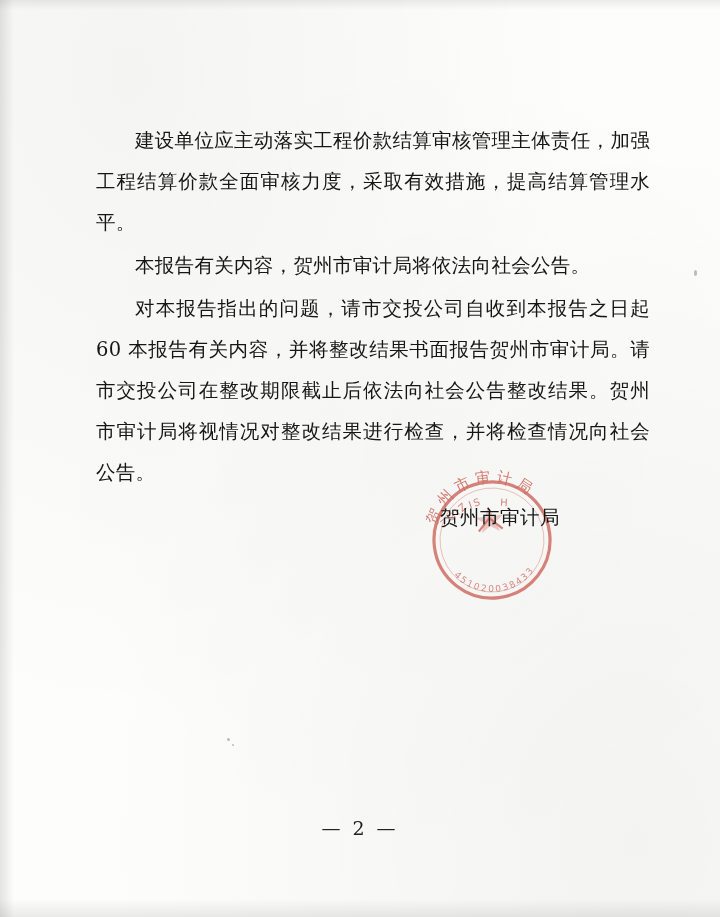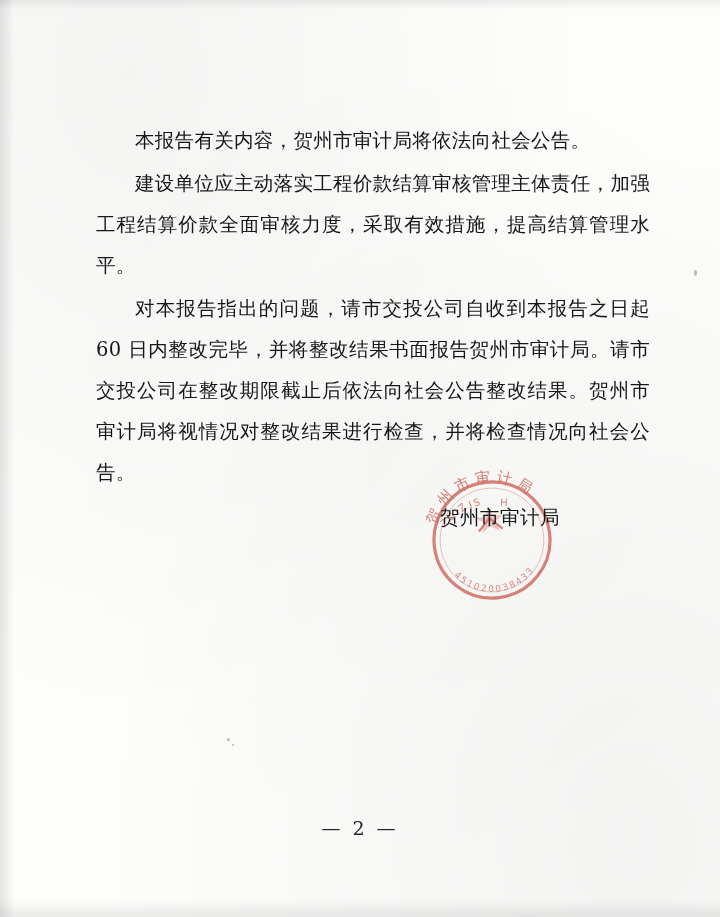--- a/index.html
+++ b/index.html
@@ -129,25 +129,25 @@
   <div class="scan-edge-bottom"></div>
 
   <div class="speck" style="left:694px; top:270px; width:3px; height:6px;"></div>
   <div class="speck" style="left:227px; top:738px; width:3px; height:3px;"></div>
   <div class="speck" style="left:232px; top:744px; width:2px; height:2px;"></div>
 
   <div class="content">
 
 
 
+    <p class="para indent">建设单位应主动落实工程价款结算审核管理主体责任，加强工程结算价款全面审核力度，采取有效措施，提高结算管理水平。</p>
+
     <p class="para indent">本报告有关内容，贺州市审计局将依法向社会公告。</p>
 
-    <p class="para indent">建设单位应主动落实工程价款结算审核管理主体责任，加强工程结算价款全面审核力度，采取有效措施，提高结算管理水平。</p>
-
-    <p class="para indent">对本报告指出的问题，请市交投公司自收到本报告之日起60 日内整改完毕，并将整改结果书面报告贺州市审计局。请市交投公司在整改期限截止后依法向社会公告整改结果。贺州市审计局将视情况对整改结果进行检查，并将检查情况向社会公告。</p>
+    <p class="para indent">对本报告指出的问题，请市交投公司自收到本报告之日起60 本报告有关内容，并将整改结果书面报告贺州市审计局。请市交投公司在整改期限截止后依法向社会公告整改结果。贺州市审计局将视情况对整改结果进行检查，并将检查情况向社会公告。</p>
 
     <div class="sign-block">
 
       <div class="seal">
         <svg width="160" height="160" viewBox="0 0 160 160" xmlns="http://www.w3.org/2000/svg">
           <defs>
             <path id="arcTop" d="M 22,80 A 58,58 0 0 1 138,80"></path>
             <path id="arcBottom" d="M 28,80 A 52,52 0 0 0 132,80"></path>
           </defs>
           <circle cx="80" cy="80" r="58" fill="none" stroke="#c0392b" stroke-width="3.2" opacity="0.85"></circle>

